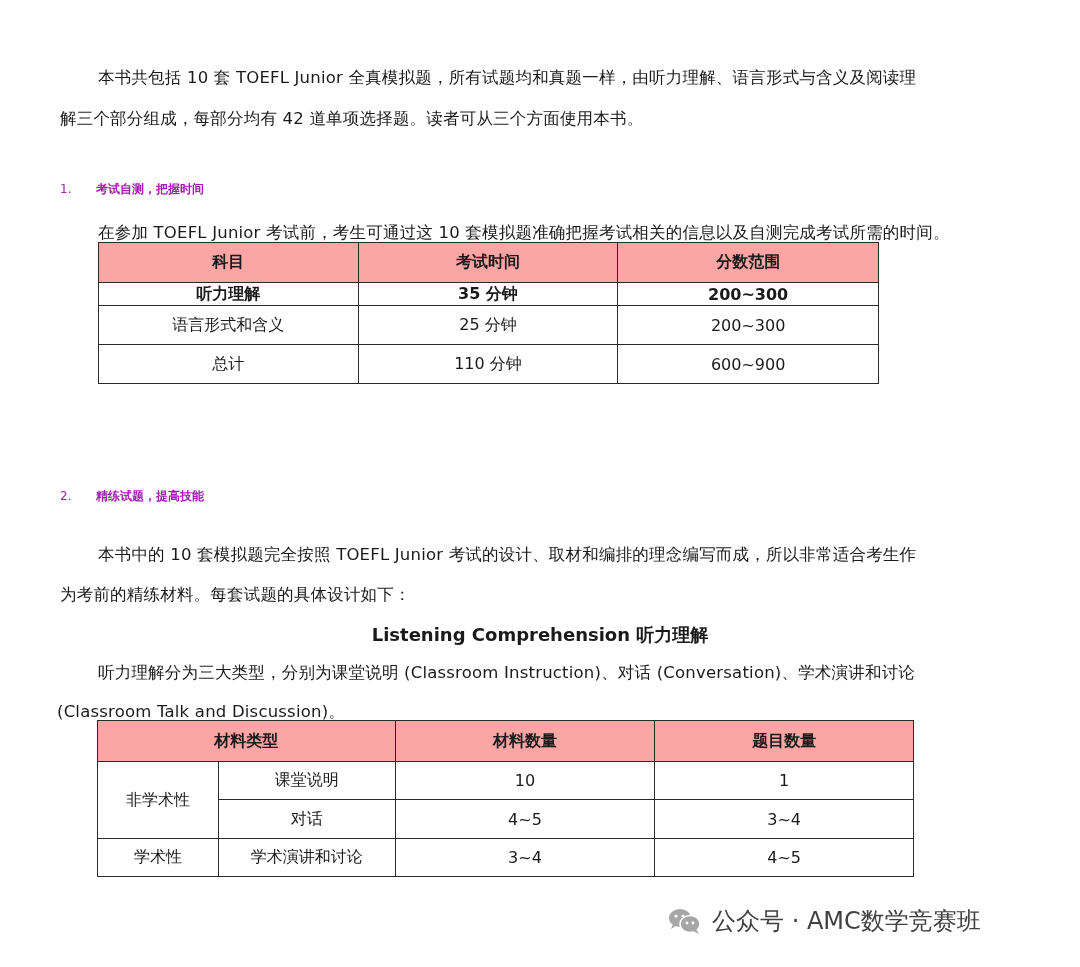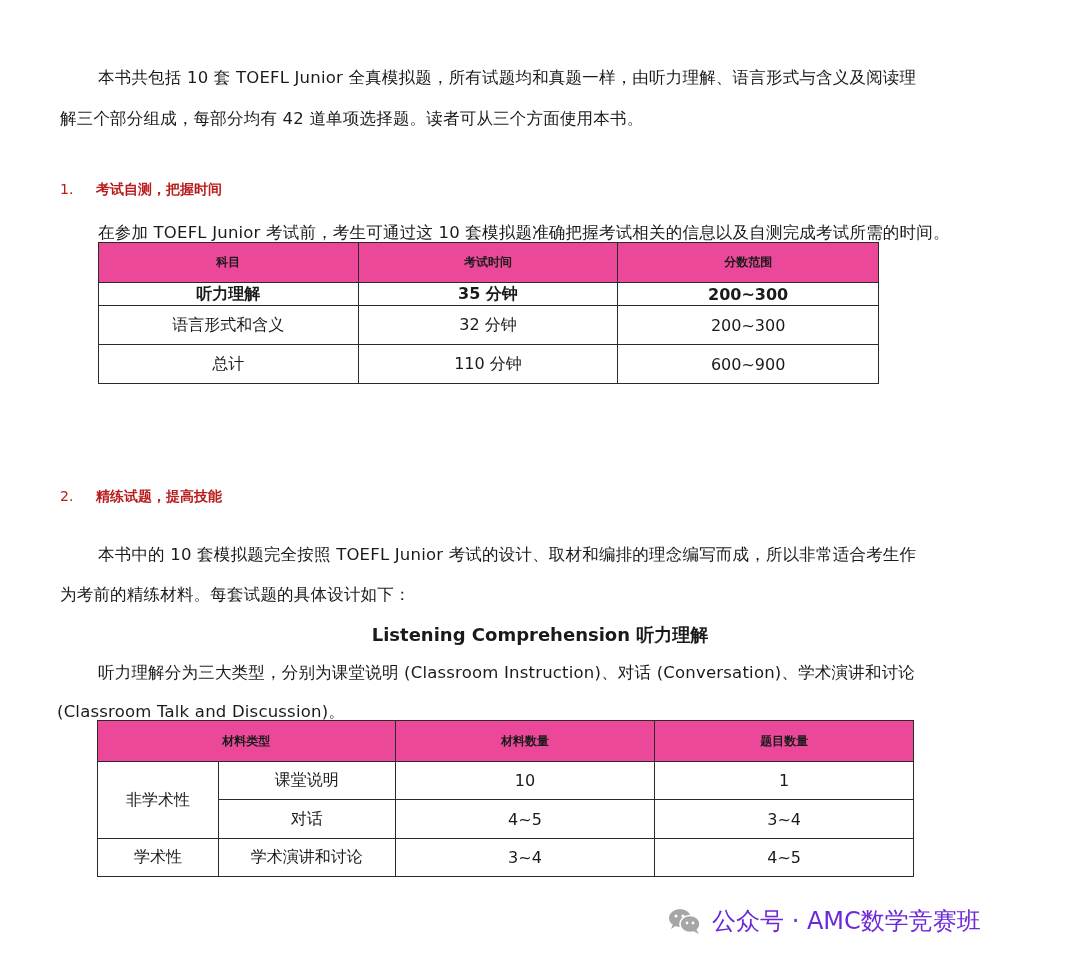--- a/index.html
+++ b/index.html
@@ -2,27 +2,27 @@
 <html><head>
 <meta charset="utf-8">
 <style>
   html, body { margin: 0; padding: 0; }
   body {
     width: 1080px; height: 967px; background: #ffffff; position: relative; overflow: hidden;
     font-family: "DejaVu Sans", "Liberation Sans", sans-serif; color: #1a1a1a;
   }
   .abs { position: absolute; white-space: nowrap; margin-top: 20px; }
   .p { font-size: 16.5px; letter-spacing: 0.2px; }
-  .h { font-size: 14px; font-weight: bold; color: #b91c1c; }
+  .h { font-size: 12px; font-weight: bold; color: #a21caf; }
   .num { display: inline-block; width: 36px; font-weight: normal; }
   table.t { position: absolute; border-collapse: collapse; font-size: 16px; color: #1a1a1a; }
   table.t td, table.t th { border: 1.5px solid #2a2a2a; text-align: center; padding: 0; }
-  table.t th { background: #ec4899; font-weight: bold; font-size: 12px; }
+  table.t th { background: #fca5a5; font-weight: bold; font-size: 16px; }
   .center-title { font-size: 18px; font-weight: bold; }
-  .wm { position: absolute; left: 668px; top: 905px; display: flex; align-items: center; color: #6d28d9; font-size: 24px; }
+  .wm { position: absolute; left: 668px; top: 905px; display: flex; align-items: center; color: #404040; font-size: 24px; }
   .wm svg { margin-right: 10px; }
 </style>
 </head>
 <body>
 
 <div class="abs p" style="left:98px; top:47px;">本书共包括 10 套 TOEFL Junior 全真模拟题，所有试题均和真题一样，由听力理解、语言形式与含义及阅读理</div>
 <div class="abs p" style="left:60px; top:88px;">解三个部分组成，每部分均有 42 道单项选择题。读者可从三个方面使用本书。</div>
 
 <div class="abs h" style="left:60px; top:161px;">
   <span class="num">1.</span><span>考试自测，把握时间</span>
@@ -41,21 +41,21 @@
     <th>考试时间</th>
     <th>分数范围</th>
   </tr>
   <tr style="height:23px;font-weight:bold;">
     <td>听力理解</td>
     <td>35 分钟</td>
     <td>200~300</td>
   </tr>
   <tr style="height:39px;">
     <td>语言形式和含义</td>
-    <td>32 分钟</td>
+    <td>25 分钟</td>
     <td>200~300</td>
   </tr>
   <tr style="height:39px;">
     <td>总计</td>
     <td>110 分钟</td>
     <td>600~900</td>
   </tr>
 </tbody>
   </table>
 

